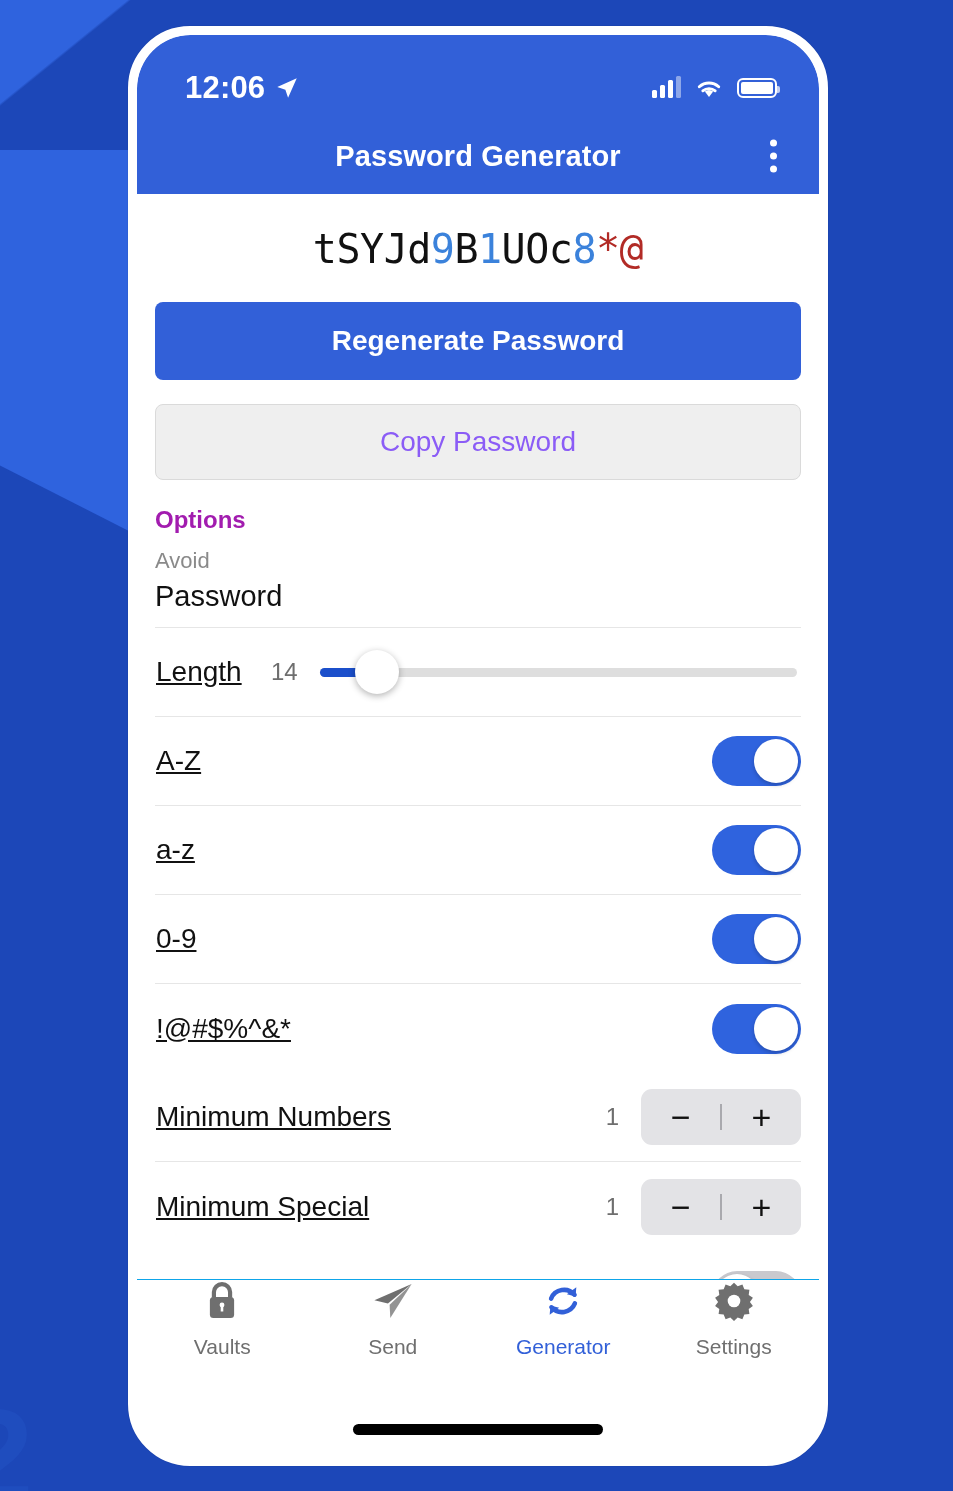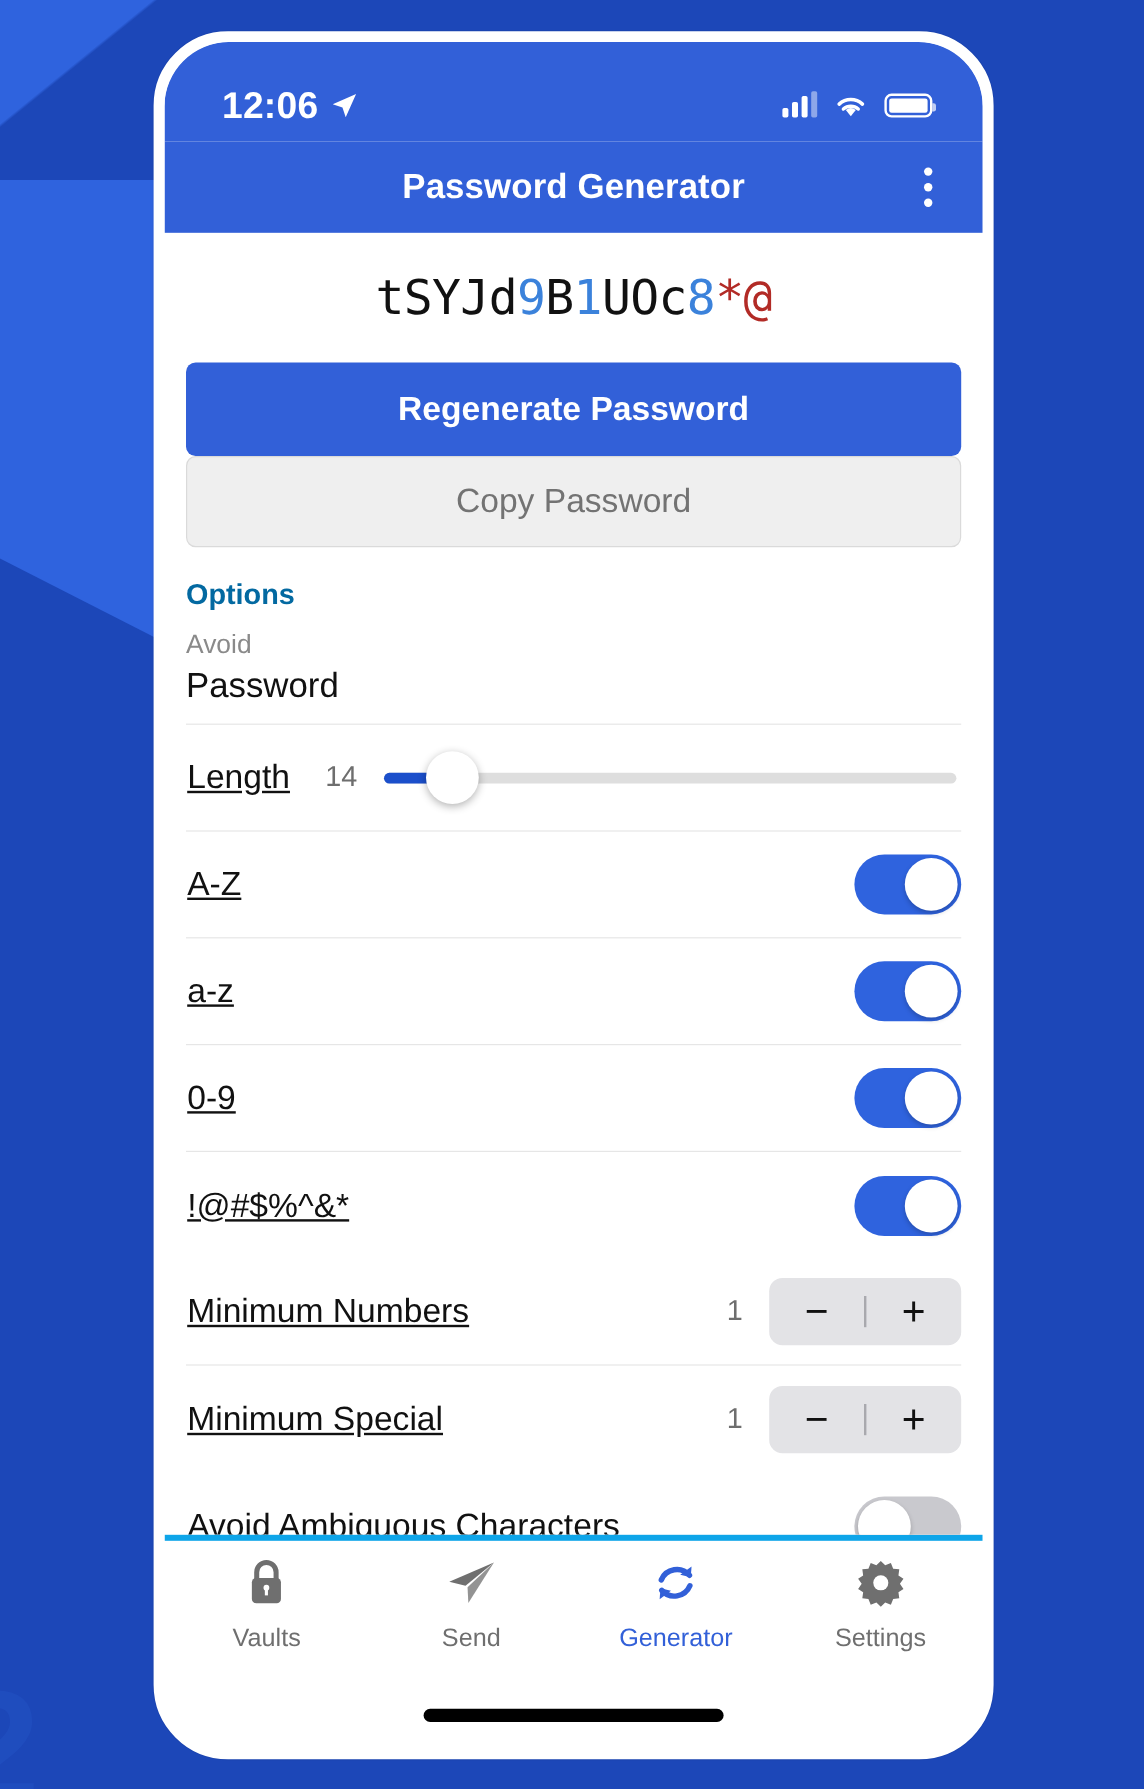--- a/index.html
+++ b/index.html
@@ -210,32 +210,32 @@
     border-radius: 8px;
     font-size: 28px;
     font-weight: bold;
     border: none;
     cursor: pointer;
     font-family: "Liberation Sans", sans-serif;
   }
   .btn-primary {
     background: #3260D8;
     color: #FFFFFF;
-    margin-bottom: 0;
+    margin-bottom: 24px;
   }
   .btn-secondary {
     background: #EFEFEF;
-    color: #737373;
+    color: #8b5cf6;
     border: 1px solid #DADADA;
     font-weight: normal;
     height: 76px;
   }
 
   .section-label {
-    color: #0369a1;
+    color: #a21caf;
     font-size: 24px;
     font-weight: bold;
     padding: 26px 0 6px 0;
   }
 
   .row {
     display: flex;
     align-items: center;
     justify-content: space-between;
     border-bottom: 1.5px solid #E6E6E6;
@@ -362,24 +362,23 @@
     height: 26px;
     background: #A9A9AE;
     flex: none;
   }
 
   
   .tabbar {
     flex: none;
     height: 122px;
     background: #FFFFFF;
-    border-top: 5px solid #0ea5e9;
+    border-top: 1px solid #0ea5e9;
     display: flex;
     align-items: flex-start;
-    padding-top: 14px;
     justify-content: space-between;
   }
   .tab {
     flex: 1;
     display: flex;
     flex-direction: column;
     align-items: center;
     gap: 9px;
     cursor: pointer;
   }

